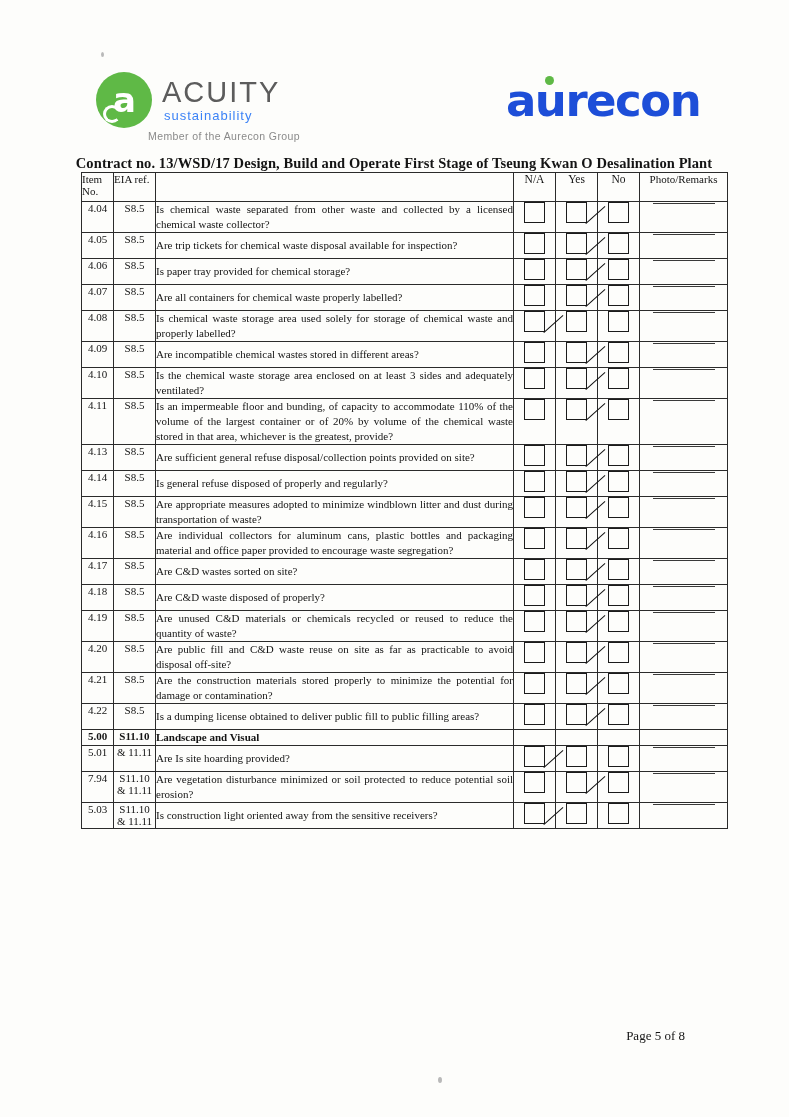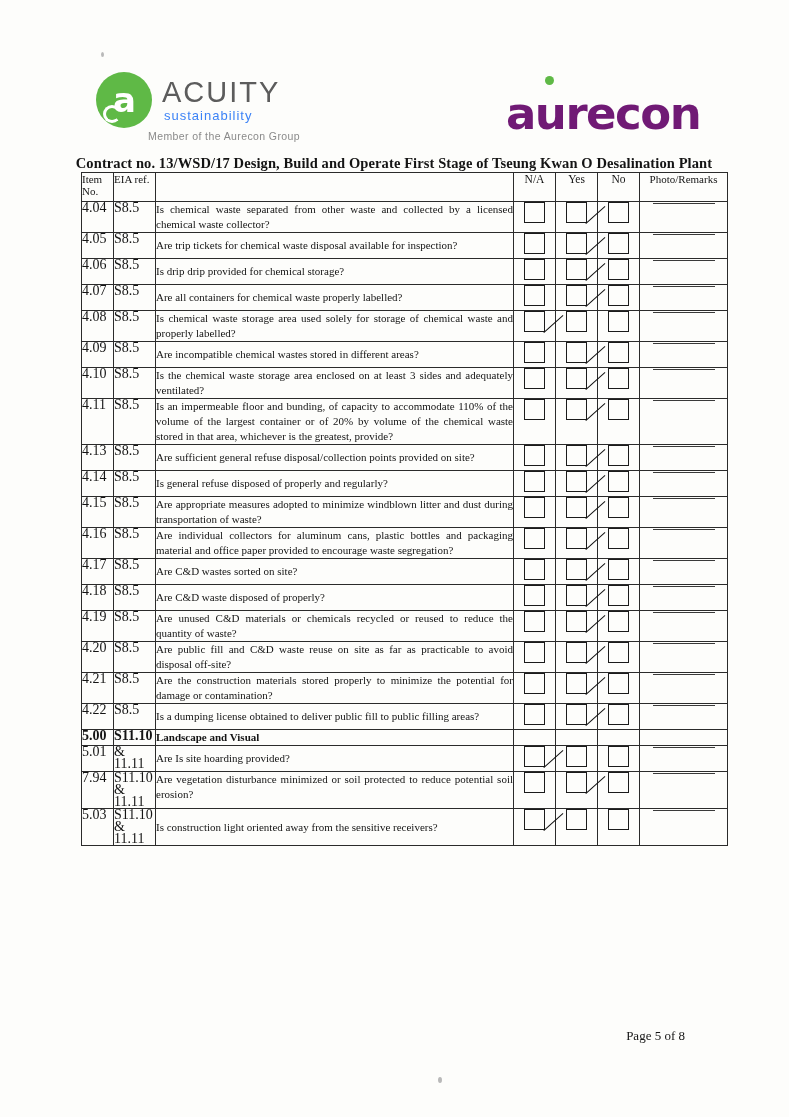--- a/index.html
+++ b/index.html
@@ -87,25 +87,25 @@
     left: 52px;
     top: 60px;
     font-family: "Liberation Sans", sans-serif;
     font-size: 10.5px;
     color: #8a8a8a;
     letter-spacing: 0.4px;
   }
   .aurecon-logo {
     position: absolute;
     left: 506px;
-    top: 17px;
+    top: 4px;
     font-family: "DejaVu Sans", sans-serif;
     font-size: 45px;
     font-weight: bold;
-    color: #701a75;
+    color: #1d4ed8;
     letter-spacing: -1.5px;
   }
   .aurecon-dot {
     position: absolute;
     left: 545px;
     top: 6px;
     width: 9px;
     height: 9px;
     border-radius: 50%;
     background: #5fb946;
@@ -164,23 +164,24 @@
     padding-top: 3px;
     font-size: 11.5px;
   }
   .hd-rem {
     text-align: center;
     padding-top: 3px;
     font-size: 11px;
   }
 
   td.num, td.eia {
-    font-size: 14px;
+    font-size: 11px;
     padding: 3px 2px 0 3px;
     line-height: 12px;
+    text-align: center;
   }
   td.desc {
     font-size: 11px;
     padding: 4px 5px 3px 5px;
     line-height: 15px;
     text-align: justify;
   }
   td.desc.mid {
     vertical-align: middle;
   }
@@ -313,21 +314,21 @@
             <td class="box"><span class="cbox"></span></td>
             <td class="box"><span class="cbox ticked"></span></td>
             <td class="box"><span class="cbox"></span></td>
             <td class="rem">
               <div class="rem-line"></div>
             </td>
           </tr>
           <tr>
             <td class="num">4.06</td>
             <td class="eia">S8.5</td>
-            <td class="desc mid">Is drip drip provided for chemical storage?</td>
+            <td class="desc mid">Is paper tray provided for chemical storage?</td>
             <td class="box"><span class="cbox"></span></td>
             <td class="box"><span class="cbox ticked"></span></td>
             <td class="box"><span class="cbox"></span></td>
             <td class="rem">
               <div class="rem-line"></div>
             </td>
           </tr>
           <tr>
             <td class="num">4.07</td>
             <td class="eia">S8.5</td>

